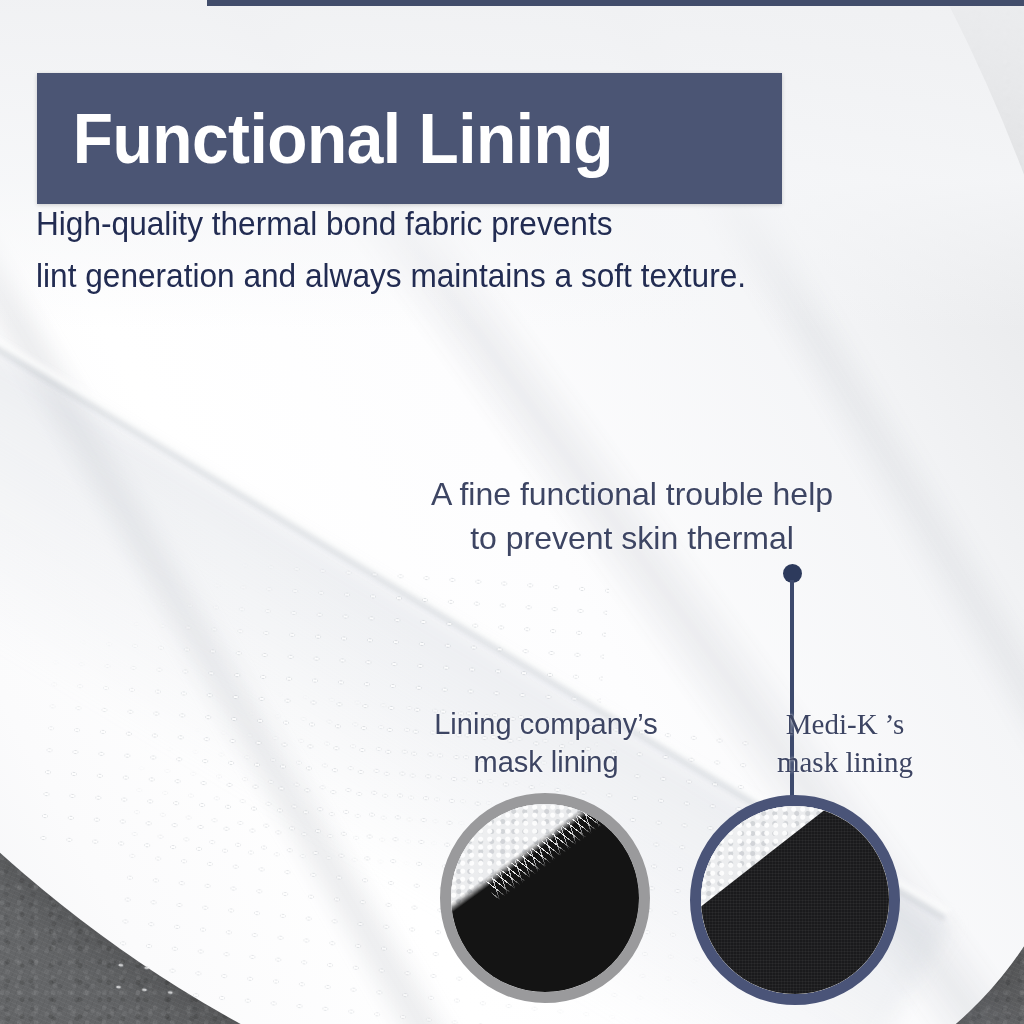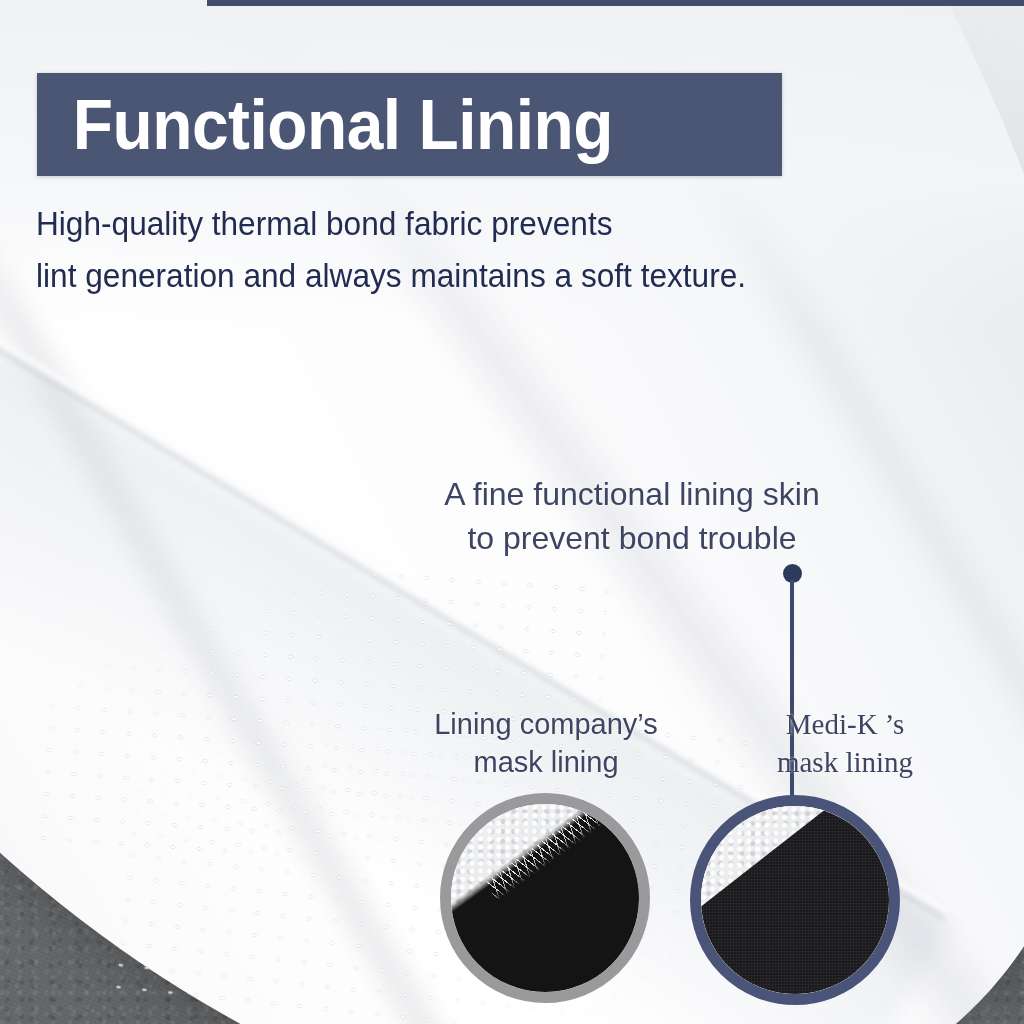--- a/index.html
+++ b/index.html
@@ -143,21 +143,21 @@
     height: 6px;
     background: #424d6b;
   }
 
   
   .title-banner {
     position: absolute;
     left: 37px;
     top: 73px;
     width: 745px;
-    height: 103px;
+    height: 131px;
     background: #4b5574;
     display: flex;
     align-items: center;
     box-shadow: 0 1px 4px rgba(0,0,0,.18);
   }
   .title-text {
     color: #ffffff;
     font-size: 70px;
     font-weight: 700;
     letter-spacing: -0.5px;
@@ -322,22 +322,22 @@
   <div class="title-banner">
     <div class="title-text">Functional Lining</div>
   </div>
 
   <div class="subtitle">
     <div>High-quality thermal bond fabric prevents</div>
     <div>lint generation and always maintains a soft texture.</div>
   </div>
 
   <div class="callout">
-    <div>A fine functional lining skin</div>
-    <div>to prevent bond trouble</div>
+    <div>A fine functional trouble help</div>
+    <div>to prevent skin thermal</div>
   </div>
 
   <div class="pointer-dot"></div>
   <div class="pointer-line"></div>
 
   <div class="cmp-label cmp-left">
     <div>Lining company’s</div>
     <div>mask lining</div>
   </div>
 

